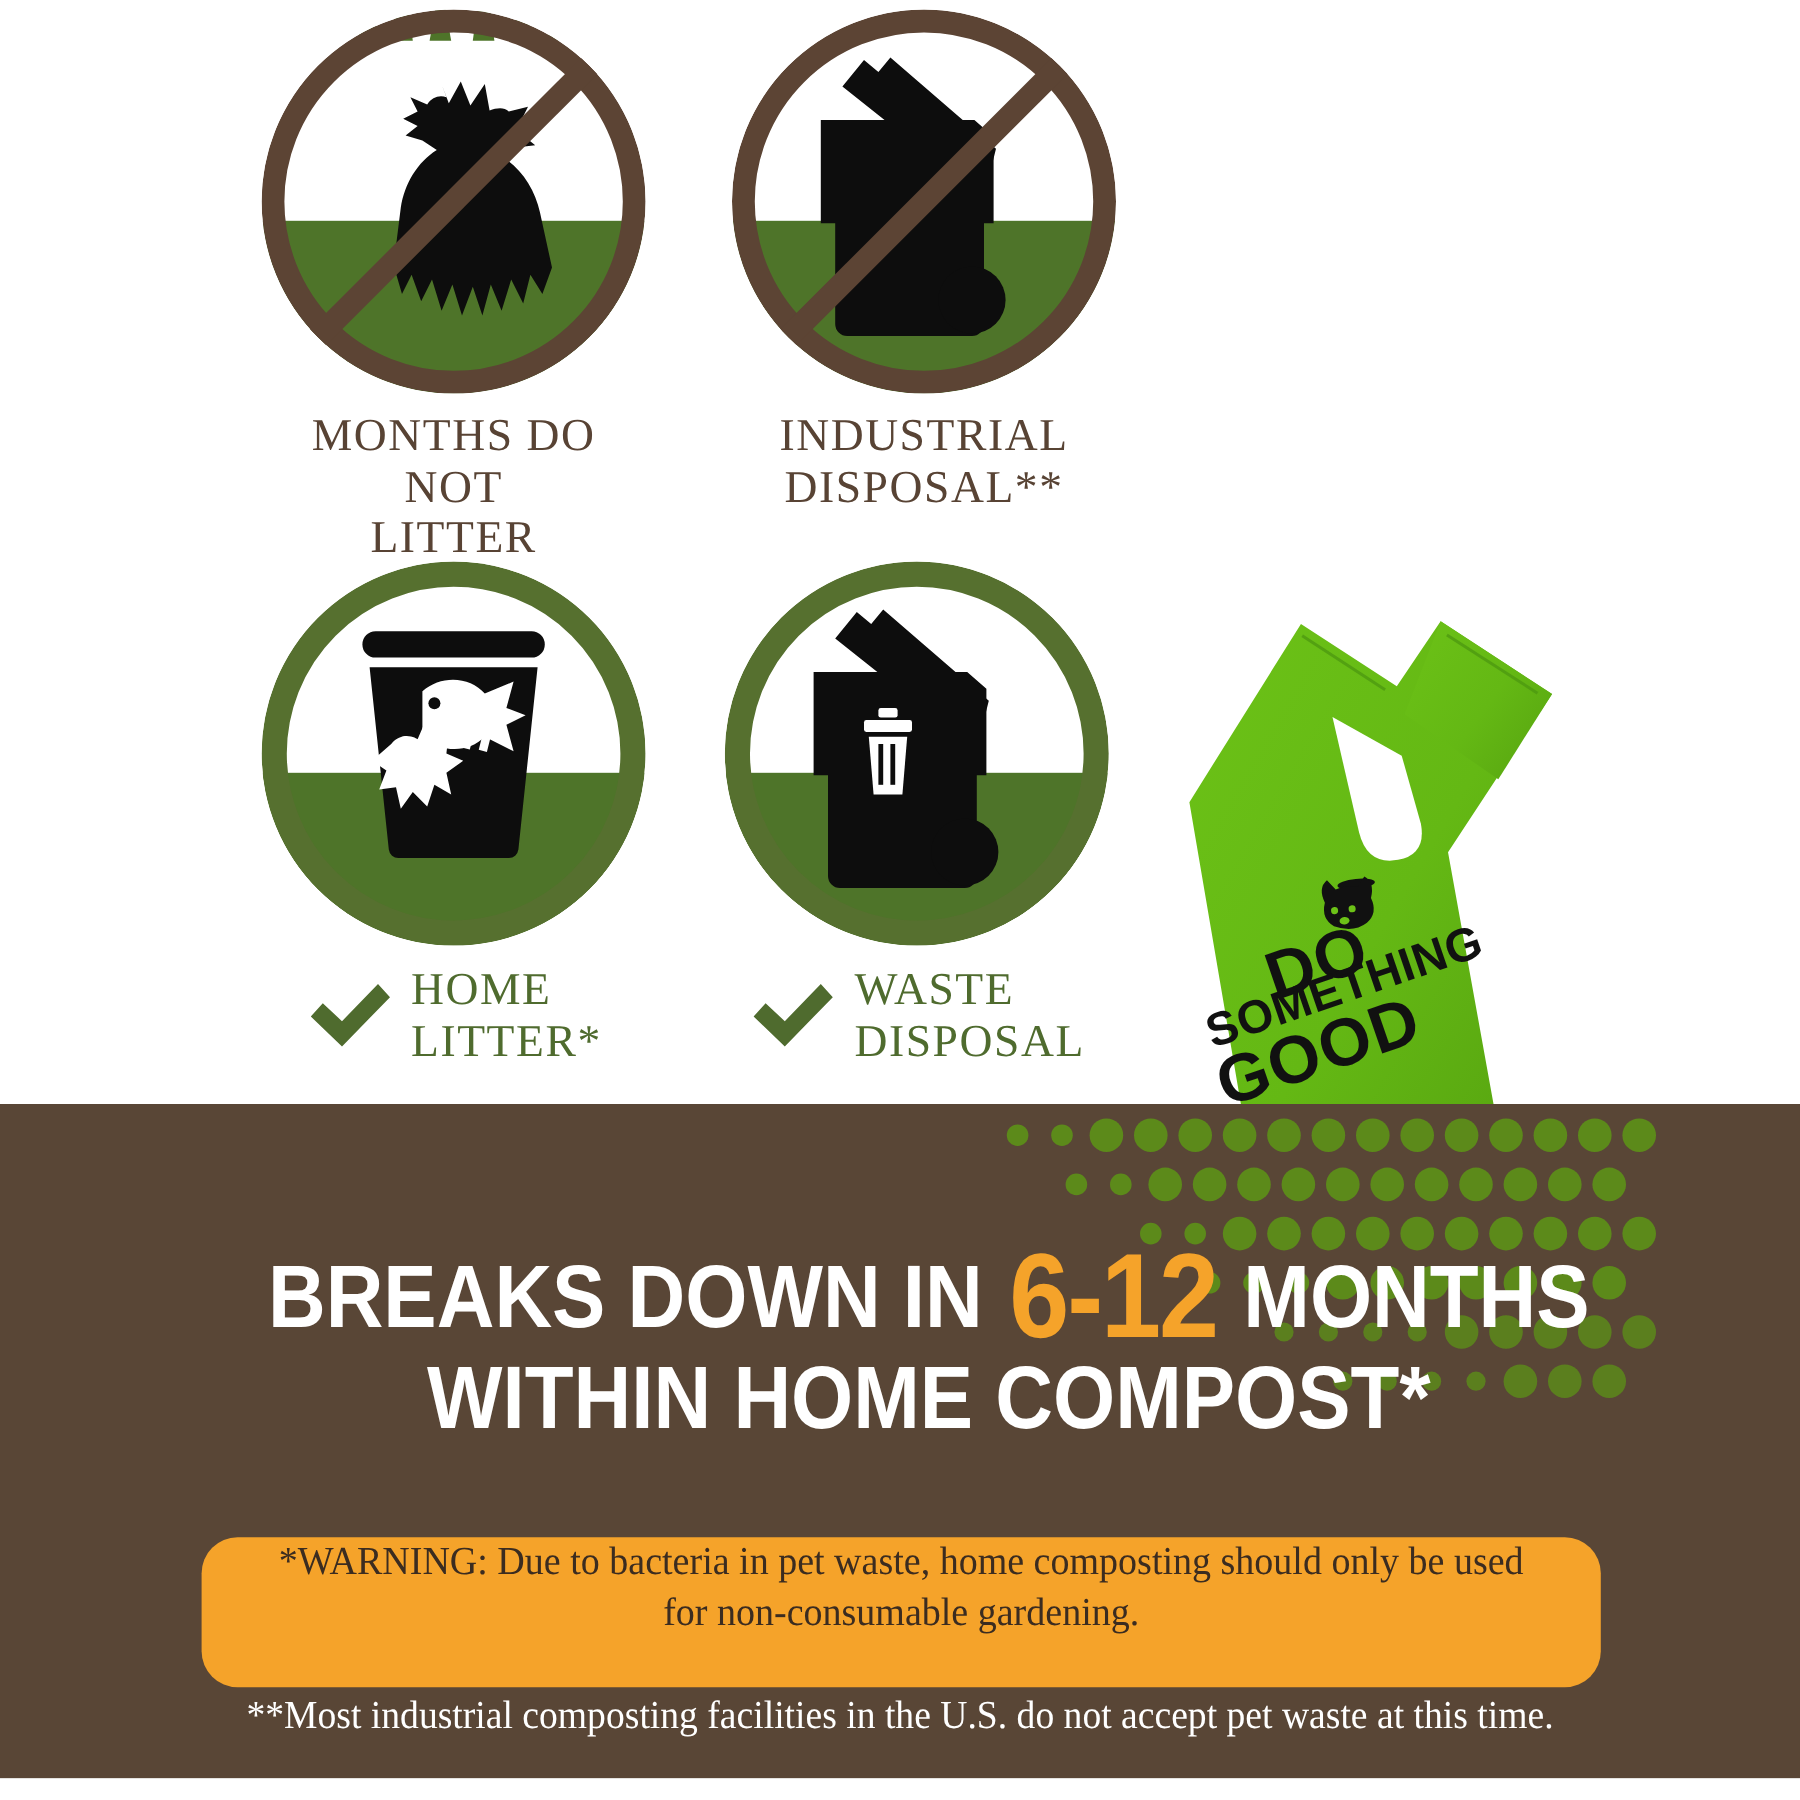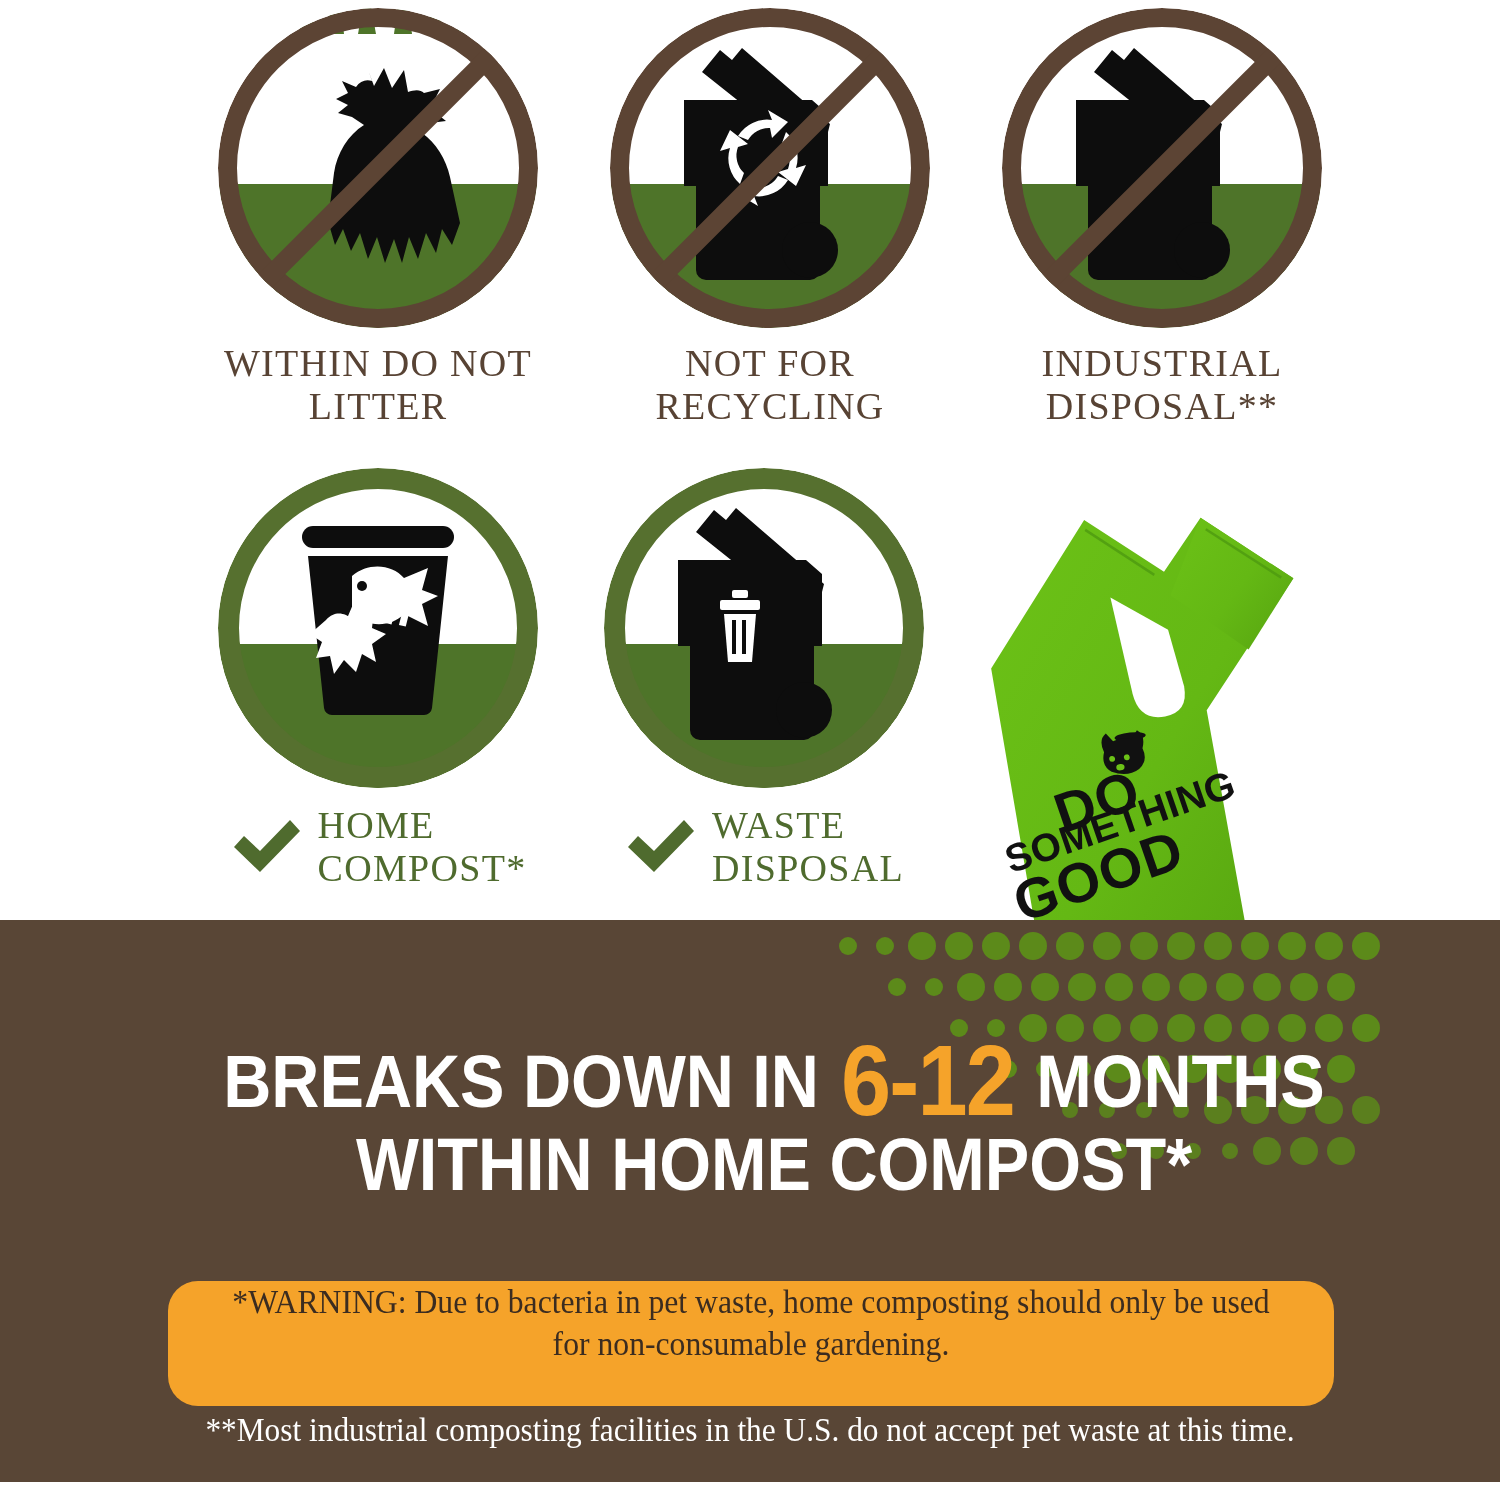--- a/index.html
+++ b/index.html
@@ -251,52 +251,24 @@
             <svg viewBox="0 0 320 320">
               <path fill="#0d0d0d" d="M150 62 l6 16 10 -18 8 20 12 -18 4 22 c6 -2 12 -3 16 1 l16 -4 -6 12 12 2 -10 10 10 8 -16 2 -8 10
                 c14 10 24 26 28 44 l10 46 -8 22 -10 -16 -6 24 -10 -20 -8 26 -9 -22 -7 26 -8 -24 -9 24 -8 -26 -9 22 -8 -26 -9 18 -8 -22
                 -8 16 -7 -24 6 -48 c3 -20 14 -38 30 -48 l-12 -8 -14 -4 10 -8 -12 -6 12 -6 -6 -12 14 6 c4 -6 10 -8 16 -6 z"></path>
             </svg>
           </div>
         </div>
         <div class="ring-prohibit"></div>
         <div class="slash"></div>
       </div>
-      <div class="caption">WITHIN DO NOT
+      <div class="caption">MONTHS DO NOT
 LITTER</div>
     </div>
 
-    <div class="icon-cell">
-      <div class="badge">
-        <div class="inner">
-          <div class="ground"></div>
-          <div class="glyph">
-            <svg viewBox="0 0 320 320">
-
-              <path fill="#0d0d0d" d="M92 64 l18 -22 12 10 10 -12 88 76 -6 24 -14 10 z"></path>
-
-              <path fill="#0d0d0d" d="M74 92 h128 l16 14 v72 h-8 v84 a10 10 0 0 1 -10 10 h-104 a10 10 0 0 1 -10 -10 v-84 h-12 v-72 z"></path>
-
-              <circle fill="#0d0d0d" cx="200" cy="242" r="28"></circle>
-
-              <g fill="#ffffff">
-                <path d="M128 128 a34 34 0 0 1 34 -16 l-4 -10 20 12 -16 16 -2 -10 a24 24 0 0 0 -22 12 z"></path>
-                <path d="M176 124 a34 34 0 0 1 10 36 l10 -3 -10 21 -18 -14 10 -3 a24 24 0 0 0 -6 -26 z"></path>
-                <path d="M178 172 a34 34 0 0 1 -34 16 l4 10 -20 -12 16 -16 2 10 a24 24 0 0 0 22 -12 z"></path>
-                <path d="M130 176 a34 34 0 0 1 -10 -36 l-10 3 10 -21 18 14 -10 3 a24 24 0 0 0 6 26 z"></path>
-              </g>
-            </svg>
-          </div>
-        </div>
-        <div class="ring-prohibit"></div>
-        <div class="slash"></div>
-      </div>
-      <div class="caption">NOT FOR
-RECYCLING</div>
-    </div>
 
     <div class="icon-cell">
       <div class="badge">
         <div class="inner">
           <div class="ground"></div>
           <div class="glyph">
             <svg viewBox="0 0 320 320">
               <path fill="#0d0d0d" d="M92 64 l18 -22 12 10 10 -12 88 76 -6 24 -14 10 z"></path>
               <path fill="#0d0d0d" d="M74 92 h128 l16 14 v72 h-8 v84 a10 10 0 0 1 -10 10 h-104 a10 10 0 0 1 -10 -10 v-84 h-12 v-72 z"></path>
               <circle fill="#0d0d0d" cx="200" cy="242" r="28"></circle>
@@ -336,21 +308,21 @@
             </svg>
           </div>
         </div>
         <div class="ring-allow"></div>
       </div>
       <div class="caption-allow-wrap">
         <svg class="check" viewBox="0 0 72 60">
           <path fill="#4f6b2e" d="M4 30 l10 -11 16 15 30 -31 10 11 -40 41 z"></path>
         </svg>
         <div class="caption-allow">HOME
-COMPOST*</div>
+LITTER*</div>
       </div>
     </div>
 
     <div class="icon-cell allow">
       <div class="badge">
         <div class="inner">
           <div class="ground"></div>
           <div class="glyph">
             <svg viewBox="0 0 320 320">
               <path fill="#0d0d0d" d="M92 64 l18 -22 12 10 10 -12 88 76 -6 24 -14 10 z"></path>

